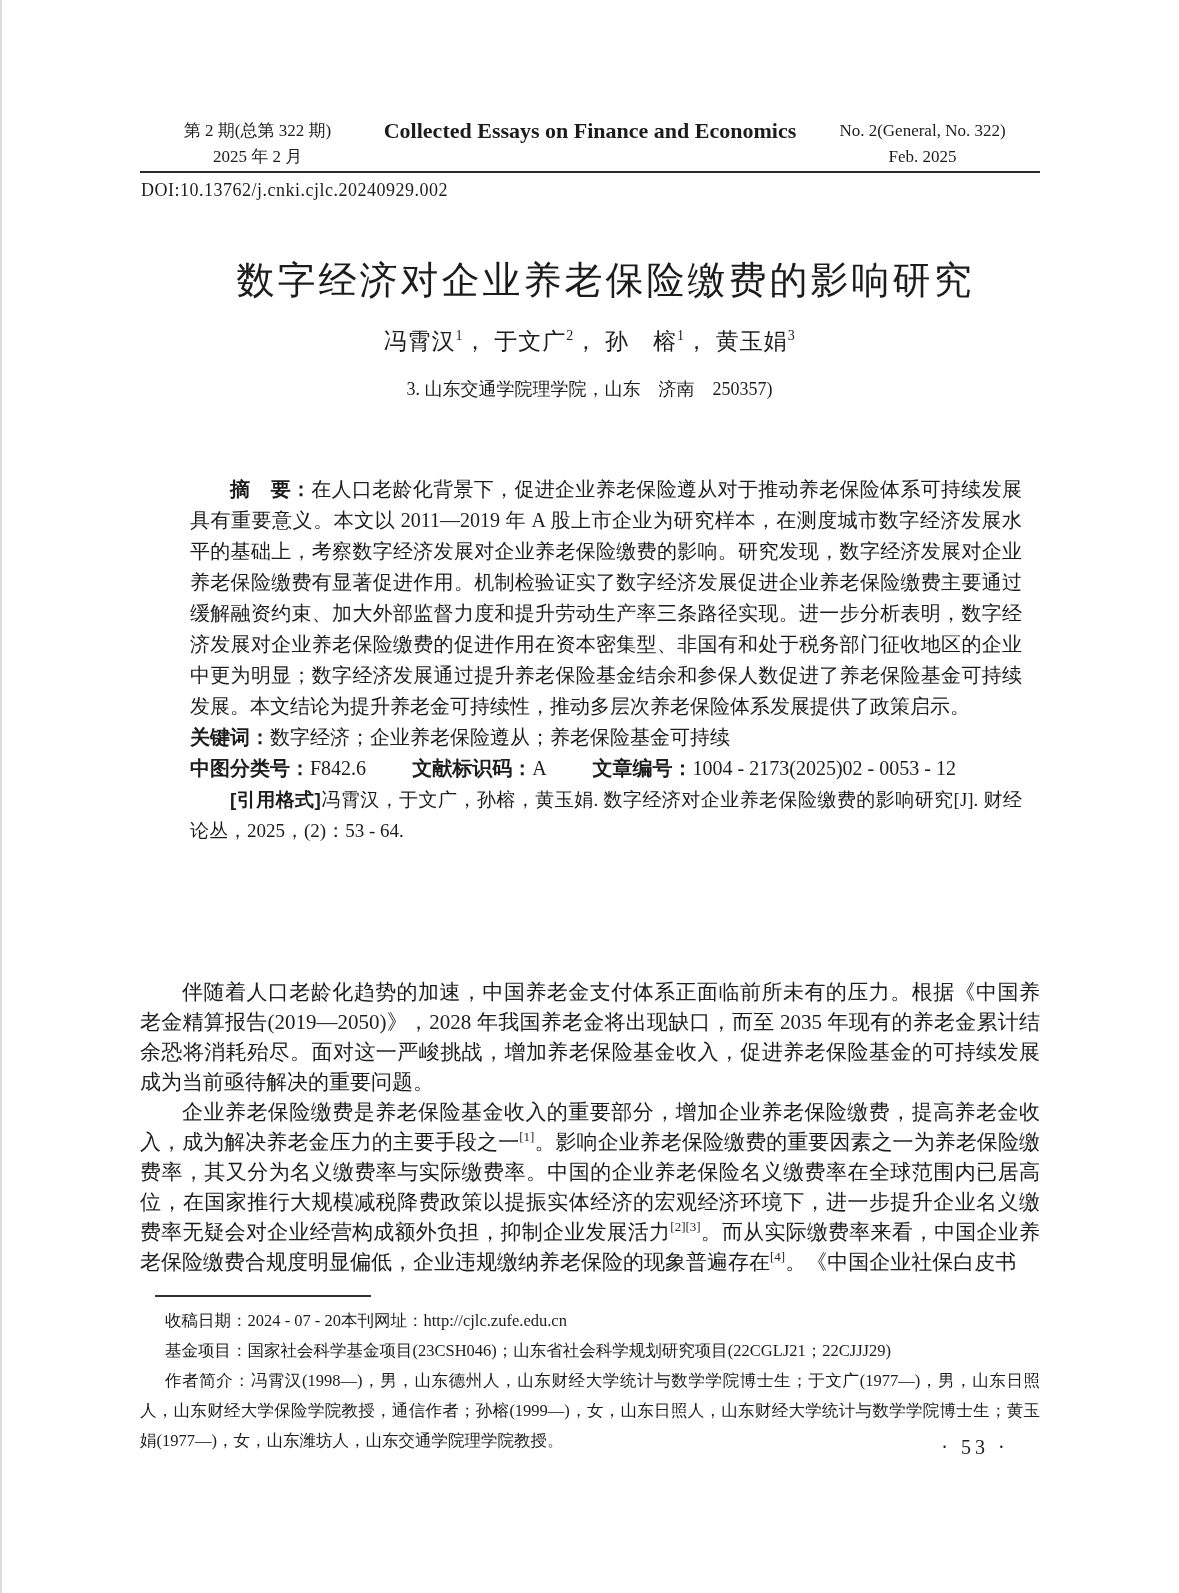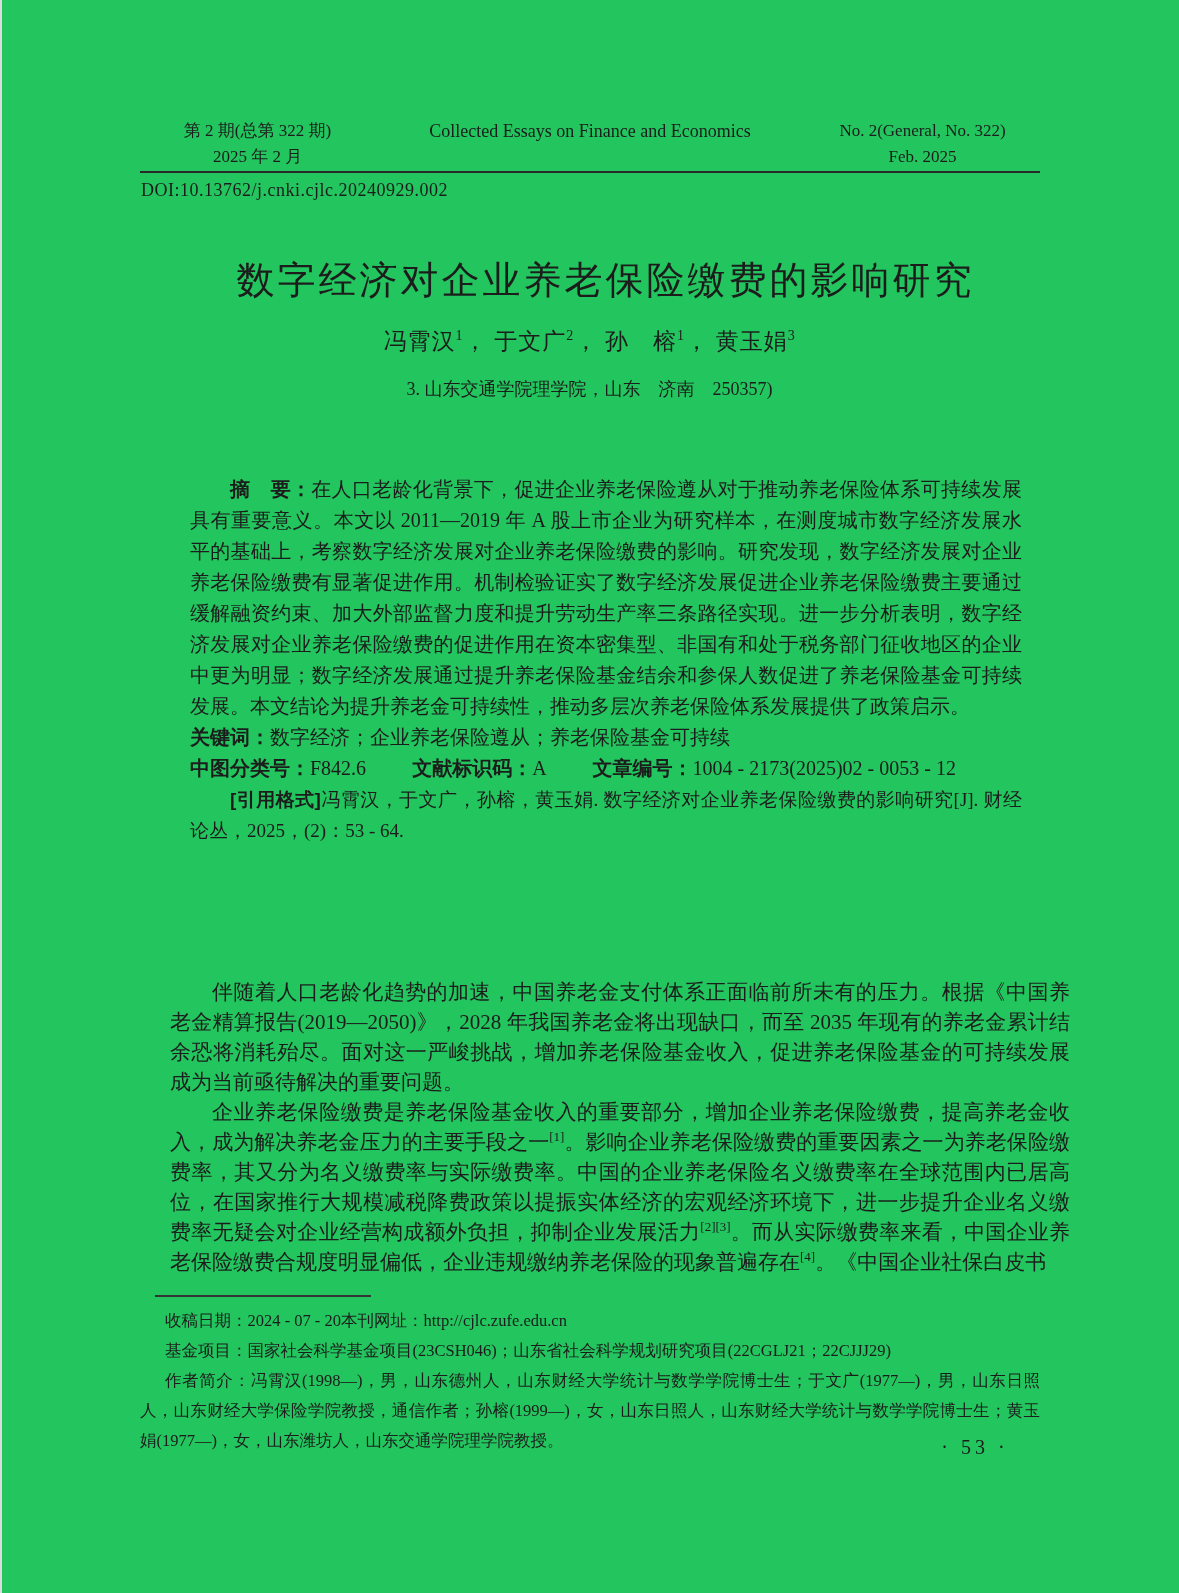--- a/index.html
+++ b/index.html
@@ -1,38 +1,38 @@
 <!DOCTYPE html>
 <html lang="zh"><head>
 <meta charset="utf-8">
 <style>
   html,body{margin:0;padding:0;background:#9a9a9a;}
   .page{
     position:relative;
     width:1179px;height:1593px;
     margin:0 auto;
-    background:#22c55e;
+    background:#ffffff;
     font-family:"Liberation Serif","DejaVu Serif",serif;
     color:#1c1c1c;
     overflow:hidden;
   }
   .scan-edge-left{
     position:absolute;left:0;top:0;width:2px;height:100%;
     background:#dcdcdc;
   }
   
   .jheader{
     position:absolute;top:118px;left:140px;width:900px;
     display:flex;justify-content:space-between;align-items:flex-start;
   }
   .jheader .col{text-align:center;}
   .jh-left,.jh-right{width:235px;font-size:17px;line-height:26px;}
   .jh-center{flex:1;}
   .jh-cn{font-size:22px;letter-spacing:14px;line-height:26px;text-indent:14px;}
-  .jh-en{font-weight:normal;font-size:18px;line-height:26px;}
+  .jh-en{font-weight:bold;font-size:22px;line-height:26px;}
   .header-rule{
     position:absolute;top:171px;left:140px;width:900px;height:2px;
     background:#2a2a2a;
   }
   .doi{
     position:absolute;top:180px;left:141px;
     font-size:18px;letter-spacing:0.5px;
   }
   
   .title{
@@ -61,21 +61,21 @@
   .citation{text-indent:40px;font-size:19px;}
   .citation b{font-family:"Liberation Sans","DejaVu Sans",sans-serif;}
   
   .sec-heading{
     position:absolute;top:919px;left:0;width:100%;
     text-align:center;font-size:25px;font-weight:normal;margin:0;
     letter-spacing:4px;
   }
   .body-text{
     position:absolute;top:977px;left:140px;width:900px;
-    font-size:21px;line-height:30px;margin-left:30px;
+    font-size:21px;line-height:30px;
   }
   .body-text p{margin:0;text-indent:42px;text-align:justify;}
   .body-text sup{font-size:13px;line-height:0;}
   
   .foot-rule{
     position:absolute;top:1295px;left:155px;width:216px;height:2px;
     background:#333;
   }
   .footnotes{
     position:absolute;top:1306px;left:140px;width:900px;

